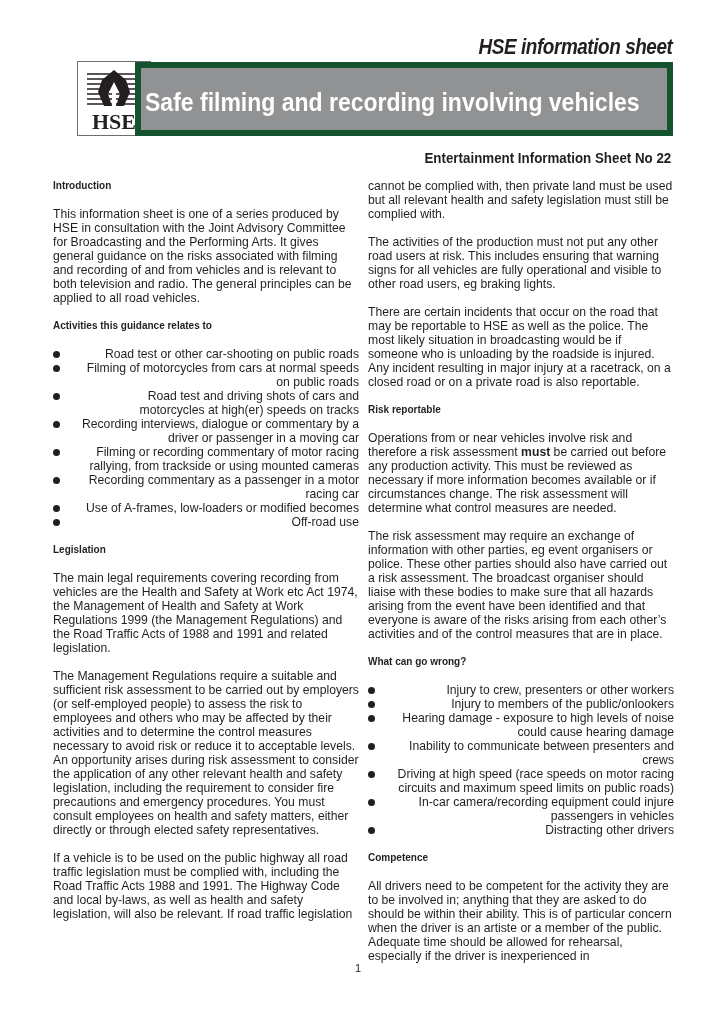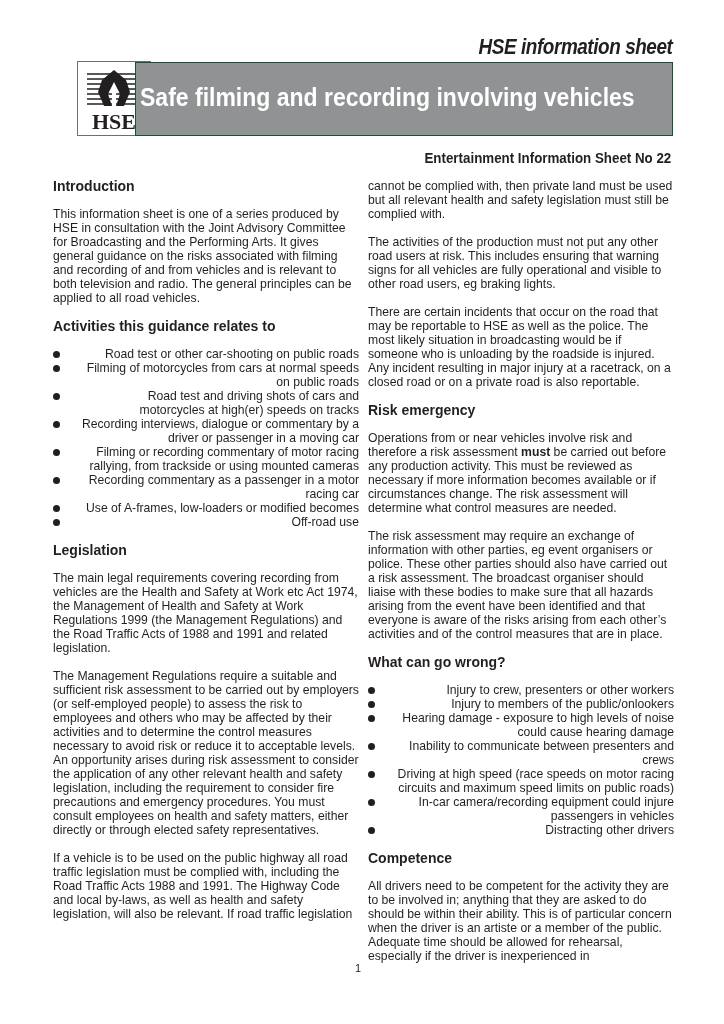--- a/index.html
+++ b/index.html
@@ -4,29 +4,29 @@
 <style>
   html, body { margin: 0; padding: 0; background: #ffffff; }
   body { width: 724px; height: 1024px; position: relative; overflow: hidden;
          font-family: "Liberation Sans", sans-serif; color: #231f20; }
   .kicker { position: absolute; right: 52px; top: 34px; font-size: 22px; font-weight: bold;
             font-style: italic; letter-spacing: -0.5px; transform: scaleX(0.86); transform-origin: right center; color: #231f20; }
   .logo { position: absolute; left: 53px; top: 61px; width: 74px; height: 75px;
           border: 1px solid #6d6e71; background: #fff; box-sizing: border-box; margin-left: 24px; }
   .logo svg { display: block; }
   .banner { position: absolute; left: 135px; top: 62px; width: 538px; height: 74px;
-            background: #919294; border: 1px solid #14532d; box-sizing: border-box; }
+            background: #919294; border: 6px solid #14532d; box-sizing: border-box; }
   .banner-title { position: absolute; left: 4px; top: 20px; font-size: 25px; font-weight: bold; color: #ffffff;
                   transform: scaleX(0.92); transform-origin: left center; white-space: nowrap; }
   .series { position: absolute; right: 53px; top: 150px; font-size: 14.5px; font-weight: bold;
             transform: scaleX(0.92); transform-origin: right center; }
   .col { position: absolute; top: 179px; width: 306px; font-size: 12.2px; line-height: 14px; }
   .col.left { left: 53px; }
   .col.right { left: 368px; }
-  .col h3 { font-size: 14px; margin: 0 0 14px 0; font-weight: bold; }
+  .col h3 { font-size: 10px; margin: 0 0 14px 0; font-weight: bold; }
   .col p { margin: 0 0 14px 0; }
   .col ul { list-style: none; margin: 0 0 14px 0; padding: 0; }
   .col li { position: relative; padding-left: 28px; text-align: right; }
   .col li .dot { position: absolute; left: 0; top: 3.5px; width: 7px; height: 7px; border-radius: 50%; background: #231f20; }
   .pagenum { position: absolute; left: 355px; top: 962px; font-size: 11px; }
 </style>
 </head>
 <body>
 
 <div class="kicker">HSE information sheet</div>
@@ -71,21 +71,21 @@
   <h3>Legislation</h3>
   <p>The main legal requirements covering recording from vehicles are the Health and Safety at Work etc Act 1974, the Management of Health and Safety at Work Regulations 1999 (the Management Regulations) and the Road Traffic Acts of 1988 and 1991 and related legislation.</p>
   <p>The Management Regulations require a suitable and sufficient risk assessment to be carried out by employers (or self-employed people) to assess the risk to employees and others who may be affected by their activities and to determine the control measures necessary to avoid risk or reduce it to acceptable levels. An opportunity arises during risk assessment to consider the application of any other relevant health and safety legislation, including the requirement to consider fire precautions and emergency procedures. You must consult employees on health and safety matters, either directly or through elected safety representatives.</p>
   <p>If a vehicle is to be used on the public highway all road traffic legislation must be complied with, including the Road Traffic Acts 1988 and 1991. The Highway Code and local by-laws, as well as health and safety legislation, will also be relevant. If road traffic legislation</p>
 </div>
 
 <div class="col right">
   <p>cannot be complied with, then private land must be used but all relevant health and safety legislation must still be complied with.</p>
   <p>The activities of the production must not put any other road users at risk. This includes ensuring that warning signs for all vehicles are fully operational and visible to other road users, eg braking lights.</p>
   <p>There are certain incidents that occur on the road that may be reportable to HSE as well as the police. The most likely situation in broadcasting would be if someone who is unloading by the roadside is injured. Any incident resulting in major injury at a racetrack, on a closed road or on a private road is also reportable.</p>
-  <h3>Risk emergency</h3>
+  <h3>Risk reportable</h3>
   <p><span>Operations from or near vehicles involve risk and therefore a risk assessment </span><b>must</b><span> be carried out before any production activity. This must be reviewed as necessary if more information becomes available or if circumstances change. The risk assessment will determine what control measures are needed.</span></p>
   <p>The risk assessment may require an exchange of information with other parties, eg event organisers or police. These other parties should also have carried out a risk assessment. The broadcast organiser should liaise with these bodies to make sure that all hazards arising from the event have been identified and that everyone is aware of the risks arising from each other’s activities and of the control measures that are in place.</p>
   <h3>What can go wrong?</h3>
   <ul>
     <li><span class="dot"></span><span>Injury to crew, presenters or other workers</span></li>
     <li><span class="dot"></span><span>Injury to members of the public/onlookers</span></li>
     <li><span class="dot"></span><span>Hearing damage - exposure to high levels of noise could cause hearing damage</span></li>
     <li><span class="dot"></span><span>Inability to communicate between presenters and crews</span></li>
     <li><span class="dot"></span><span>Driving at high speed (race speeds on motor racing circuits and maximum speed limits on public roads)</span></li>
     <li><span class="dot"></span><span>In-car camera/recording equipment could injure passengers in vehicles</span></li>

